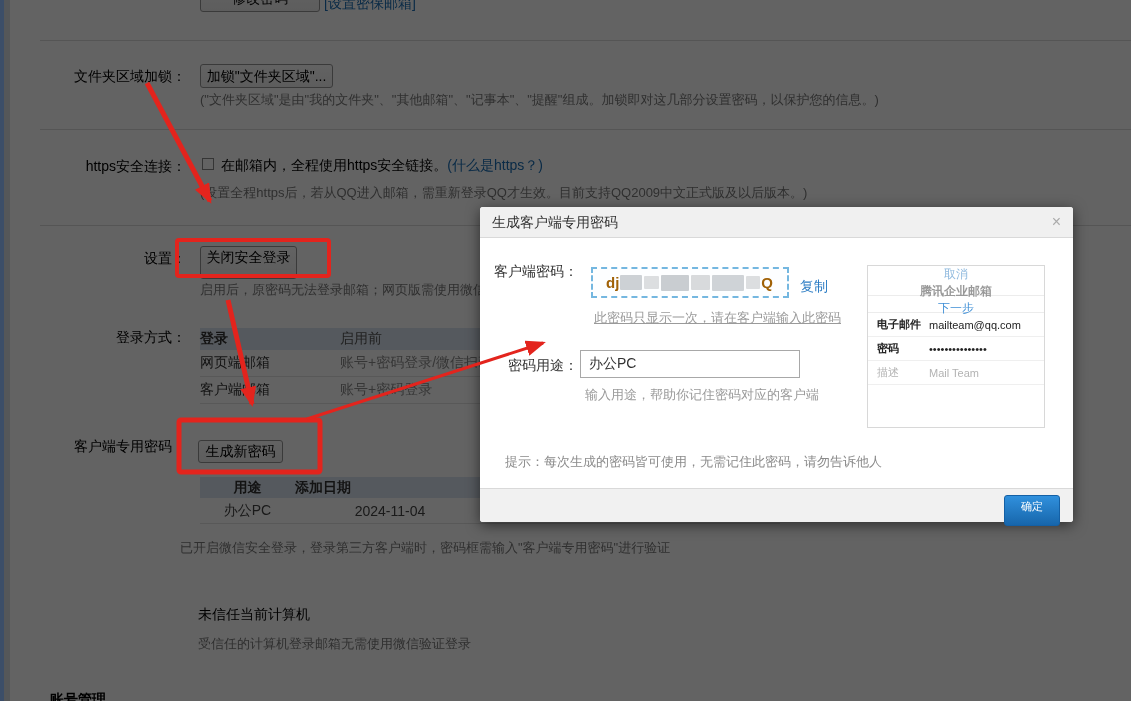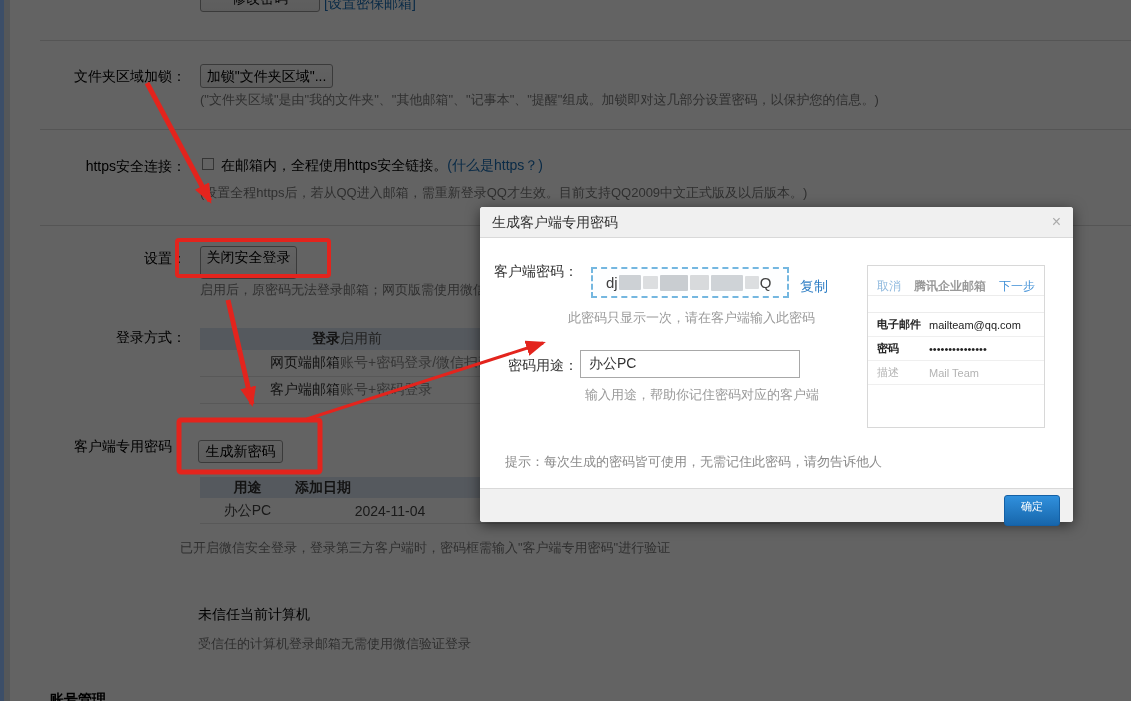--- a/index.html
+++ b/index.html
@@ -13,54 +13,54 @@
   .divider{position:absolute;left:40px;right:0;height:1px;background:#dcdcdc;}
   .field-label{position:absolute;left:0;width:186px;text-align:right;font-size:14px;color:#000;}
   .hint{position:absolute;font-size:13px;color:#7a7a7a;white-space:nowrap;}
   .gbtn{position:absolute;background:linear-gradient(#fdfdfd,#efefef);border:1px solid #969696;
         border-radius:3px;font-size:14px;color:#000;text-align:center;}
   .blue-link{color:#1a6eb5;text-decoration:none;font-size:14px;}
   .ptable{position:absolute;left:200px;width:580px;font-size:14px;}
   .ptable .thead{background:#dce6f2;display:flex;align-items:center;}
   .ptable .trow{display:flex;align-items:center;border-bottom:1px solid #e3e3e3;}
   .c1{width:95px;text-align:center;color:#333;}
-  .c1w{width:140px;text-align:right;color:#333;}
+  .c1w{width:140px;text-align:left;color:#333;}
   .cval{color:#8c8c8c;}
   .checkbox{position:absolute;width:12px;height:12px;background:#fff;border:1px solid #8a8a8a;}
 
   
   .dim{position:absolute;inset:0;background:rgba(0,0,0,0.61);z-index:50;}
   .edge-a{position:absolute;left:0;top:0;width:4px;height:701px;background:#3c4e68;z-index:60;}
   .edge-b{position:absolute;left:4px;top:0;width:6px;height:701px;background:#555759;z-index:60;}
 
   
   .modal{position:absolute;left:480px;top:207px;width:593px;height:315px;background:#fff;
          z-index:100;border-radius:3px;box-shadow:0 3px 14px rgba(0,0,0,0.55);font-size:14px;}
   .modal-title{position:absolute;left:0;top:0;right:0;height:31px;background:#f0f0f0;
          border-bottom:1px solid #d9d9d9;border-radius:3px 3px 0 0;line-height:31px;
          padding-left:12px;color:#333;font-size:14px;}
   .modal-close{position:absolute;right:12px;top:7px;color:#aaa;font-size:16px;line-height:16px;cursor:pointer;}
   .mlabel{position:absolute;left:0;width:98px;text-align:right;color:#333;font-size:14px;}
   .pw-box{position:absolute;left:111px;top:60px;width:198px;height:31px;border:2px dashed #74b7e0;
           background:#fdfeff;display:flex;align-items:center;padding-left:13px;}
-  .pw-frag{font-weight:normal;color:#404040;font-size:15px;}
+  .pw-frag{font-weight:bold;color:#a16207;font-size:15px;}
   .blur{display:inline-block;height:15px;border-radius:1px;margin:0 1px;vertical-align:middle;}
   .mhint{position:absolute;color:#9a9a9a;font-size:13px;white-space:nowrap;}
   .minput{position:absolute;left:100px;top:143px;width:220px;height:28px;border:1px solid #a8a8a8;
           font-size:14px;color:#333;padding:0 8px;font-family:inherit;background:#fff;}
   .mtip{position:absolute;left:25px;top:246px;color:#8a8a8a;font-size:13px;text-align:center;}
   .mfooter{position:absolute;left:0;right:0;top:281px;height:34px;background:#f1f1f1;
            border-top:1px solid #d9d9d9;border-radius:0 0 3px 3px;}
   .confirm{position:absolute;right:13px;top:6px;width:56px;height:31px;color:#fff;font-size:11px;
            background:linear-gradient(#3090dd,#1766ab);border:1px solid #1460a5;border-radius:3px;
            text-align:center;line-height:21px;}
   
   .panel{position:absolute;left:387px;top:58px;width:178px;height:163px;border:1px solid #d8d8d8;background:#fff;}
-  .panel-head{height:30px;display:flex;align-items:flex-end;justify-content:space-between;
-              padding:0 9px;border-bottom:1px solid #ececec;}
+  .panel-head{height:30px;display:flex;align-items:center;justify-content:space-between;
+              padding:0 9px;border-bottom:1px solid #ececec;flex-direction:column;}
   .panel-head .cancel{color:#8fb9de;font-size:12px;}
   .panel-head .ptitle{color:#999;font-size:12px;font-weight:bold;}
   .panel-head .next{color:#3f8fd6;font-size:12px;}
   .panel-spacer{height:17px;border-bottom:1px solid #ececec;}
   .prow{height:24px;display:flex;align-items:center;border-bottom:1px solid #efefef;padding-left:9px;}
   .prow .pl{width:52px;font-size:11px;color:#222;font-weight:bold;}
   .prow .pv{font-size:11px;color:#222;}
   .prow.muted .pl,.prow.muted .pv{color:#b3b3b3;font-weight:normal;}
 
   
@@ -144,21 +144,21 @@
       <span class="pw-frag">dj</span>
       <span class="blur" style="width:22px;background:#cdd1d5;"></span>
       <span class="blur" style="width:15px;height:13px;background:#dcdee0;"></span>
       <span class="blur" style="width:28px;height:16px;background:#c9cdd1;"></span>
       <span class="blur" style="width:19px;background:#d8dadc;"></span>
       <span class="blur" style="width:32px;height:16px;background:#cfd3d7;"></span>
       <span class="blur" style="width:14px;height:13px;background:#dcdee0;"></span>
       <span class="pw-frag">Q</span>
     </div>
     <a class="abs" style="left:320px;top:71px;color:#2b7cc4;font-size:14px;text-decoration:none;">复制</a>
-    <div class="mhint" style="left:88px;top:102px;">此密码只显示一次，请在客户端输入此密码</div>
+    <div class="mhint" style="left:114px;top:102px;text-decoration:underline;">此密码只显示一次，请在客户端输入此密码</div>
 
     <div class="mlabel" style="top:150px;">密码用途：</div>
     <input class="minput" type="text" value="办公PC" style="">
     <div class="mhint" style="left:105px;top:179px;">输入用途，帮助你记住密码对应的客户端</div>
 
     <div class="mtip">提示：每次生成的密码皆可使用，无需记住此密码，请勿告诉他人</div>
 
     <div class="panel">
       <div class="panel-head">
         <span class="cancel">取消</span>

